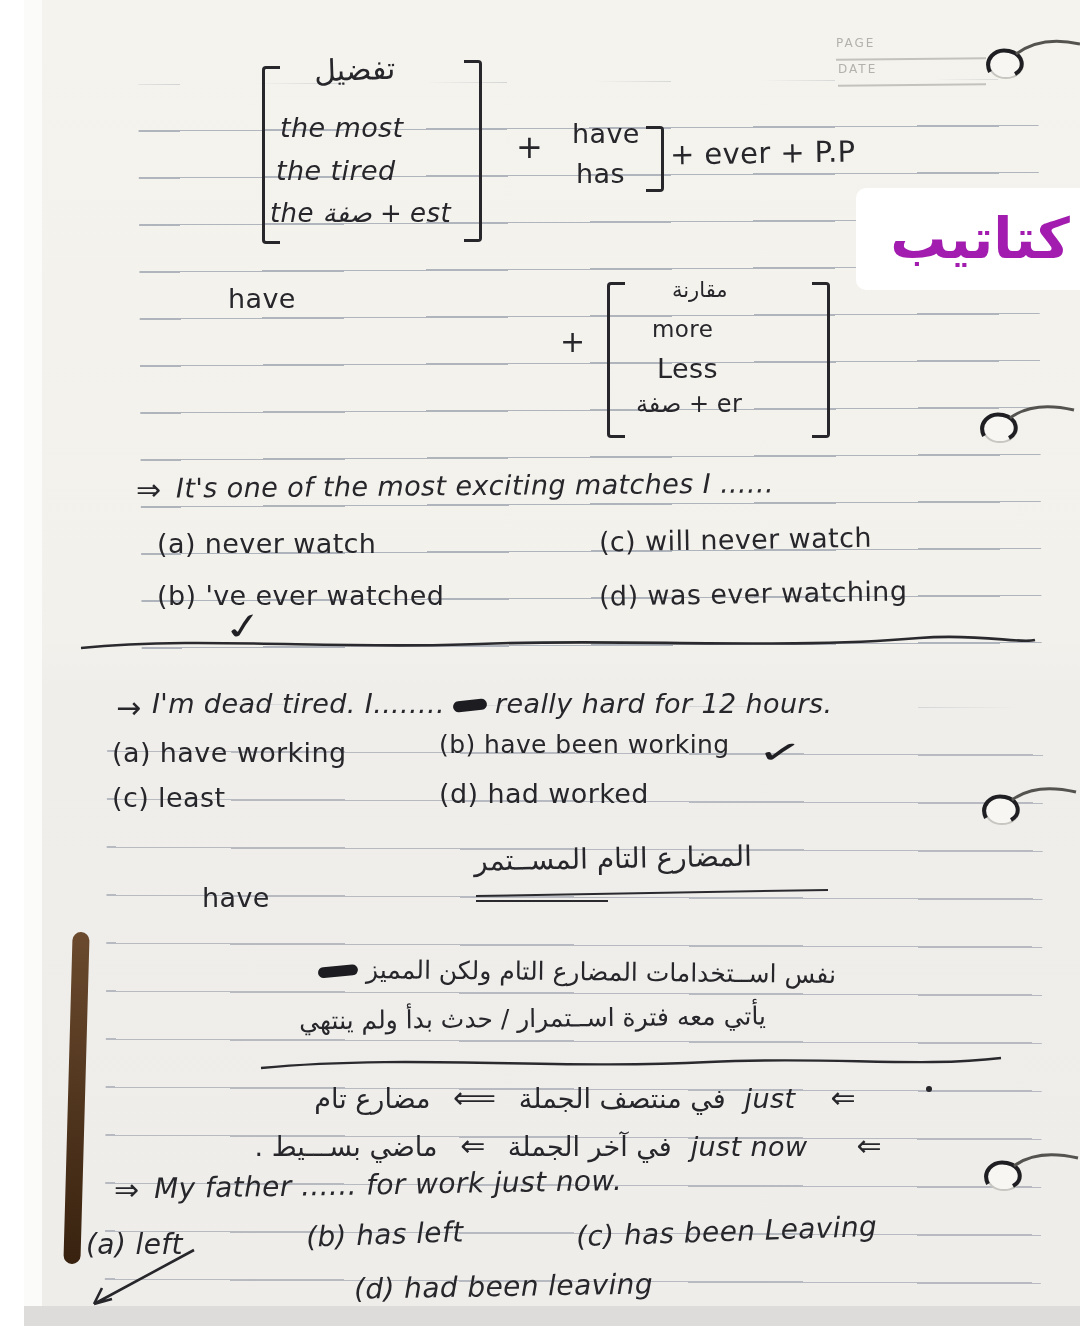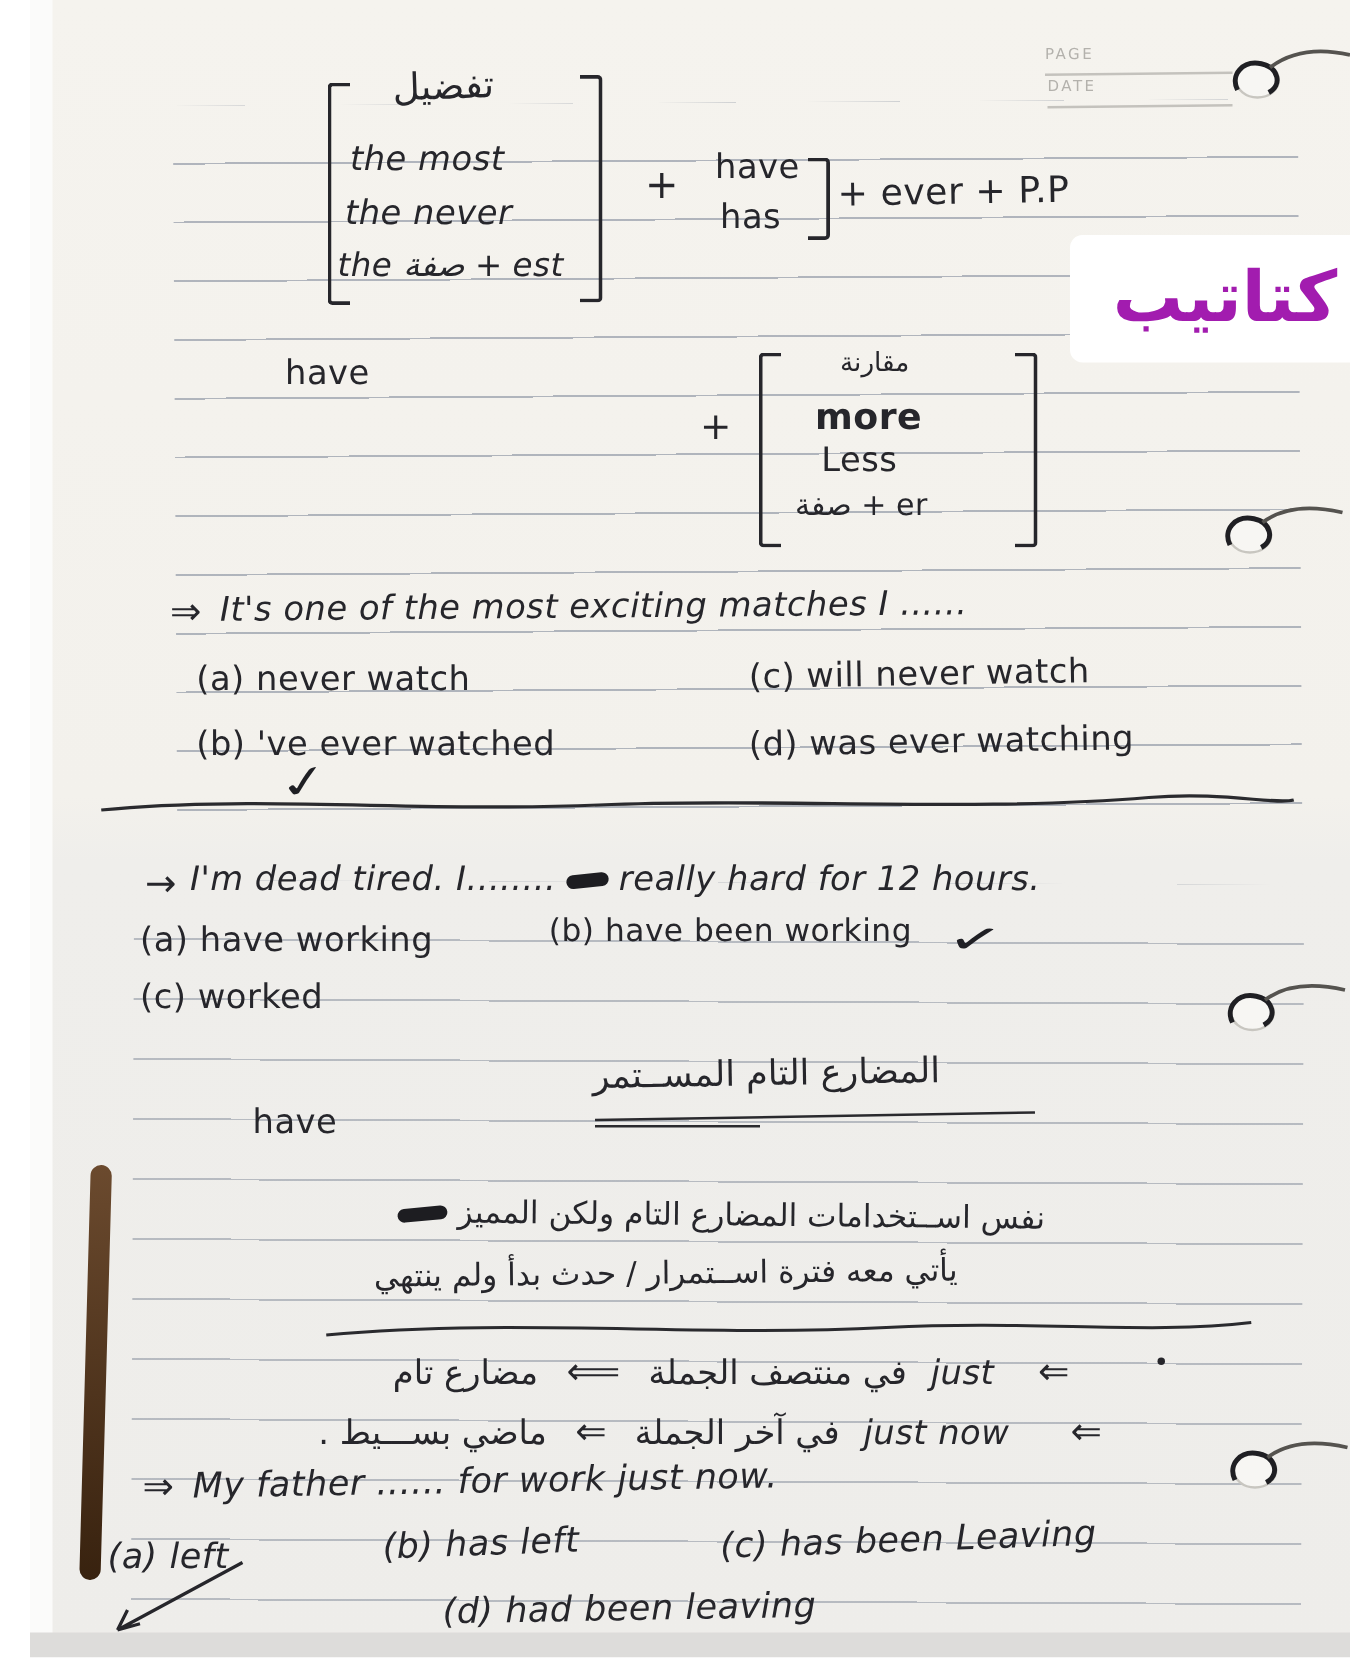--- a/index.html
+++ b/index.html
@@ -75,34 +75,34 @@
   <div class="abs printlbl" style="left:812px;top:36px;">PAGE</div>
   <div class="abs hline" style="left:812px;top:58px;width:150px;transform:rotate(-.6deg);background:#c4c2bd;"></div>
   <div class="abs printlbl" style="left:814px;top:62px;">DATE</div>
   <div class="abs hline" style="left:814px;top:84px;width:148px;transform:rotate(-.6deg);background:#c4c2bd;"></div>
 
   <div class="abs watermark" style="left:832px;top:188px;width:248px;height:102px;">كتاتيب</div>
 
   <div class="abs brk brk-l" style="left:238px;top:66px;height:172px;"></div>
   <div class="abs hw rtl" style="left:290px;top:52px;font-size:30px;transform:rotate(-2deg);">تفضيل</div>
   <div class="abs hw" style="left:256px;top:112px;font-size:27px;font-style:italic;text-align:center;">the most</div>
-  <div class="abs hw" style="left:252px;top:155px;font-size:27px;font-style:italic;">the never</div>
+  <div class="abs hw" style="left:252px;top:155px;font-size:27px;font-style:italic;">the tired</div>
   <div class="abs hw" style="left:246px;top:198px;font-size:26px;font-style:italic;">the صفة + est</div>
   <div class="abs brk brk-r" style="left:440px;top:60px;height:176px;"></div>
   <div class="abs hw" style="left:492px;top:128px;font-size:32px;">+</div>
   <div class="abs hw" style="left:548px;top:118px;font-size:27px;">have</div>
   <div class="abs hw" style="left:552px;top:158px;font-size:27px;text-align:center;">has</div>
   <div class="abs brk brk-r" style="left:622px;top:126px;height:60px;"></div>
   <div class="abs hw" style="left:646px;top:136px;font-size:29px;transform:rotate(-1deg);">+ ever + P.P</div>
 
   <div class="abs hw" style="left:204px;top:283px;font-size:27px;">have</div>
   <div class="abs hw" style="left:536px;top:324px;font-size:30px;">+</div>
   <div class="abs brk brk-l" style="left:583px;top:282px;height:150px;"></div>
   <div class="abs hw rtl" style="left:648px;top:278px;font-size:21px;">مقارنة</div>
-  <div class="abs hw" style="left:628px;top:316px;font-size:29px;font-weight:bold;">more</div>
+  <div class="abs hw" style="left:628px;top:316px;font-size:23px;">more</div>
   <div class="abs hw" style="left:633px;top:353px;font-size:27px;">Less</div>
   <div class="abs hw" style="left:612px;top:390px;font-size:24px;">صفة + er</div>
   <div class="abs brk brk-r" style="left:788px;top:282px;height:150px;"></div>
 
   <div class="abs hw" style="left:112px;top:472px;font-size:30px;">⇒</div>
   <div class="abs hw" style="left:152px;top:470px;font-size:27px;font-style:italic;transform:rotate(-.5deg);">It's one of the most exciting matches I ......</div>
   <div class="abs hw" style="left:133px;top:528px;font-size:27px;">
     <span>(a)</span>
     <span>never watch</span>
   </div>
@@ -132,21 +132,25 @@
     <span>(a)</span>
     <span>have working</span>
   </div>
   <div class="abs hw" style="left:415px;top:730px;font-size:25px;">
     <span>(b)</span>
     <span>have been working</span>
   </div>
   <div class="abs check" style="left:742px;top:732px;transform:rotate(6deg) scaleX(1.6);">✓</div>
   <div class="abs hw" style="left:88px;top:782px;font-size:27px;">
     <span>(c)</span>
-    <span>worked</span>
+    <span>least</span>
+  </div>
+  <div class="abs hw" style="left:415px;top:778px;font-size:27px;">
+    <span>(d)</span>
+    <span>had worked</span>
   </div>
 
   <div class="abs hw rtl" style="left:450px;top:842px;font-size:28px;transform:rotate(-1deg);">المضارع التام المســتمر</div>
   <div class="abs hline" style="left:452px;top:892px;width:352px;background:#2a2a2e;transform:rotate(-1deg);"></div>
   <div class="abs hline" style="left:452px;top:900px;width:132px;background:#2a2a2e;"></div>
 
   <div class="abs hw" style="left:178px;top:882px;font-size:27px;">have</div>
 
   <div class="abs hw rtl" style="left:55px;right:268px;top:956px;font-size:25px;transform:rotate(.6deg);">
     <span>نفس اســتخدامات المضارع التام ولكن المميز</span><span class="scribble" style="width:40px;"></span>

